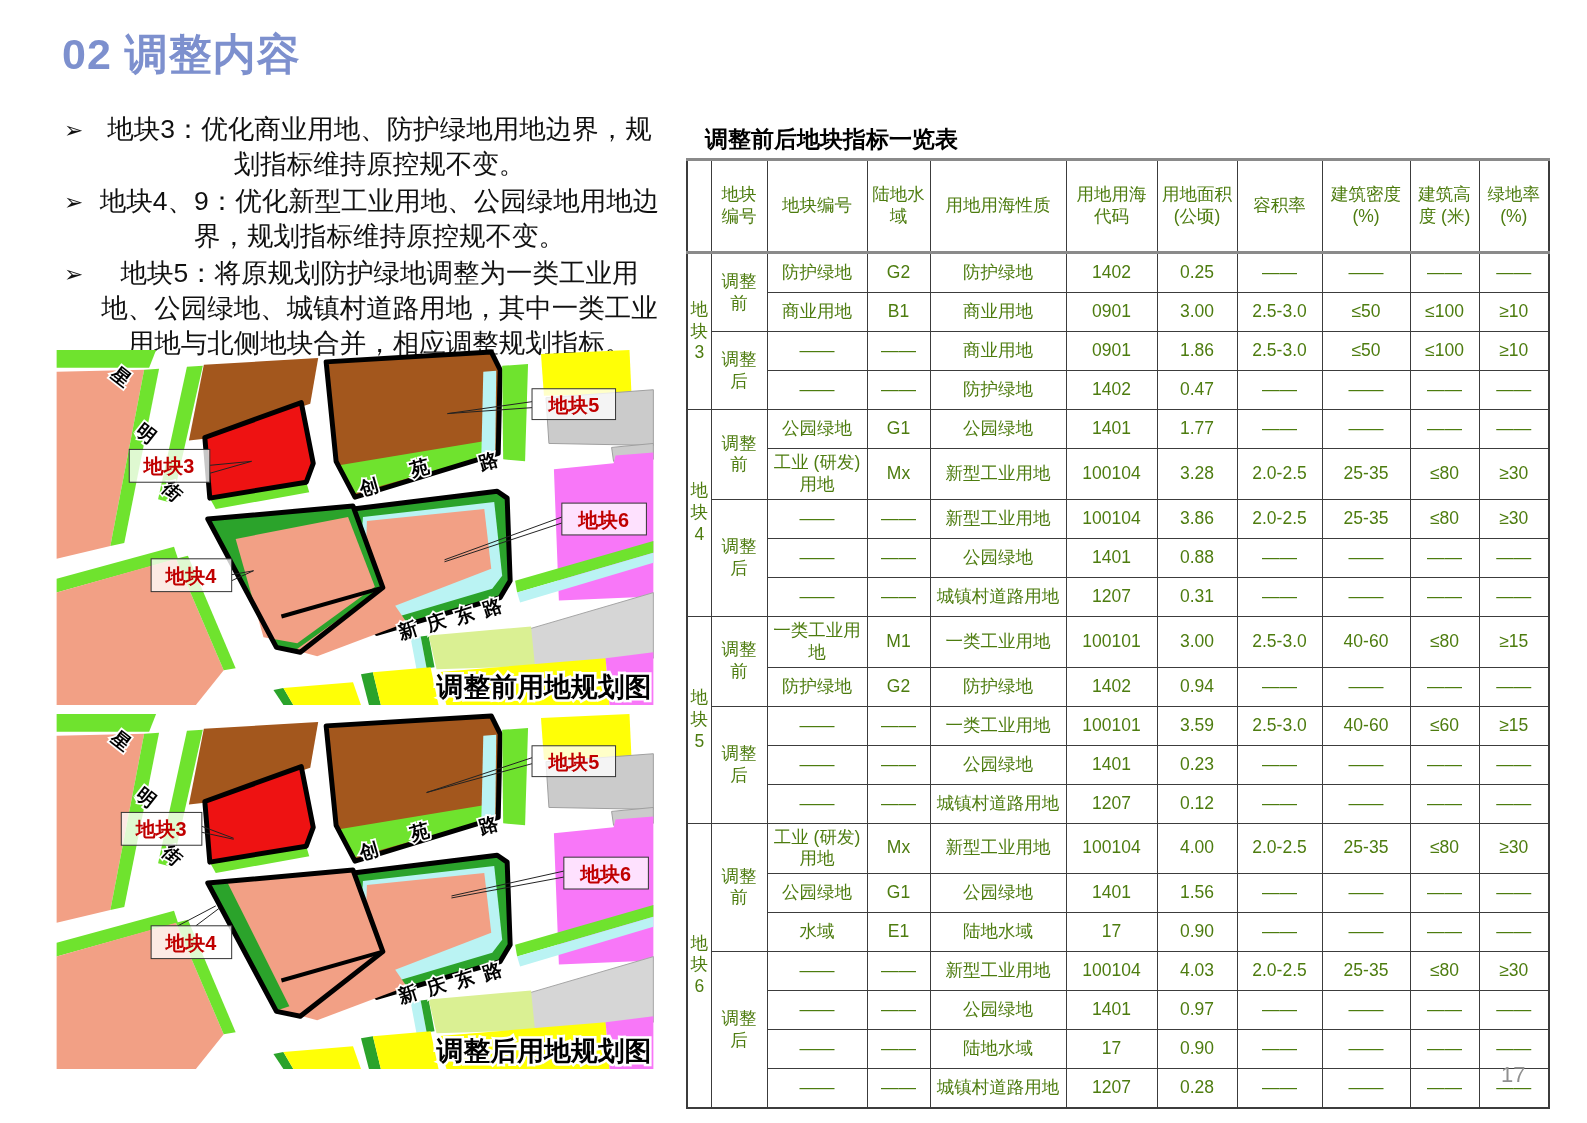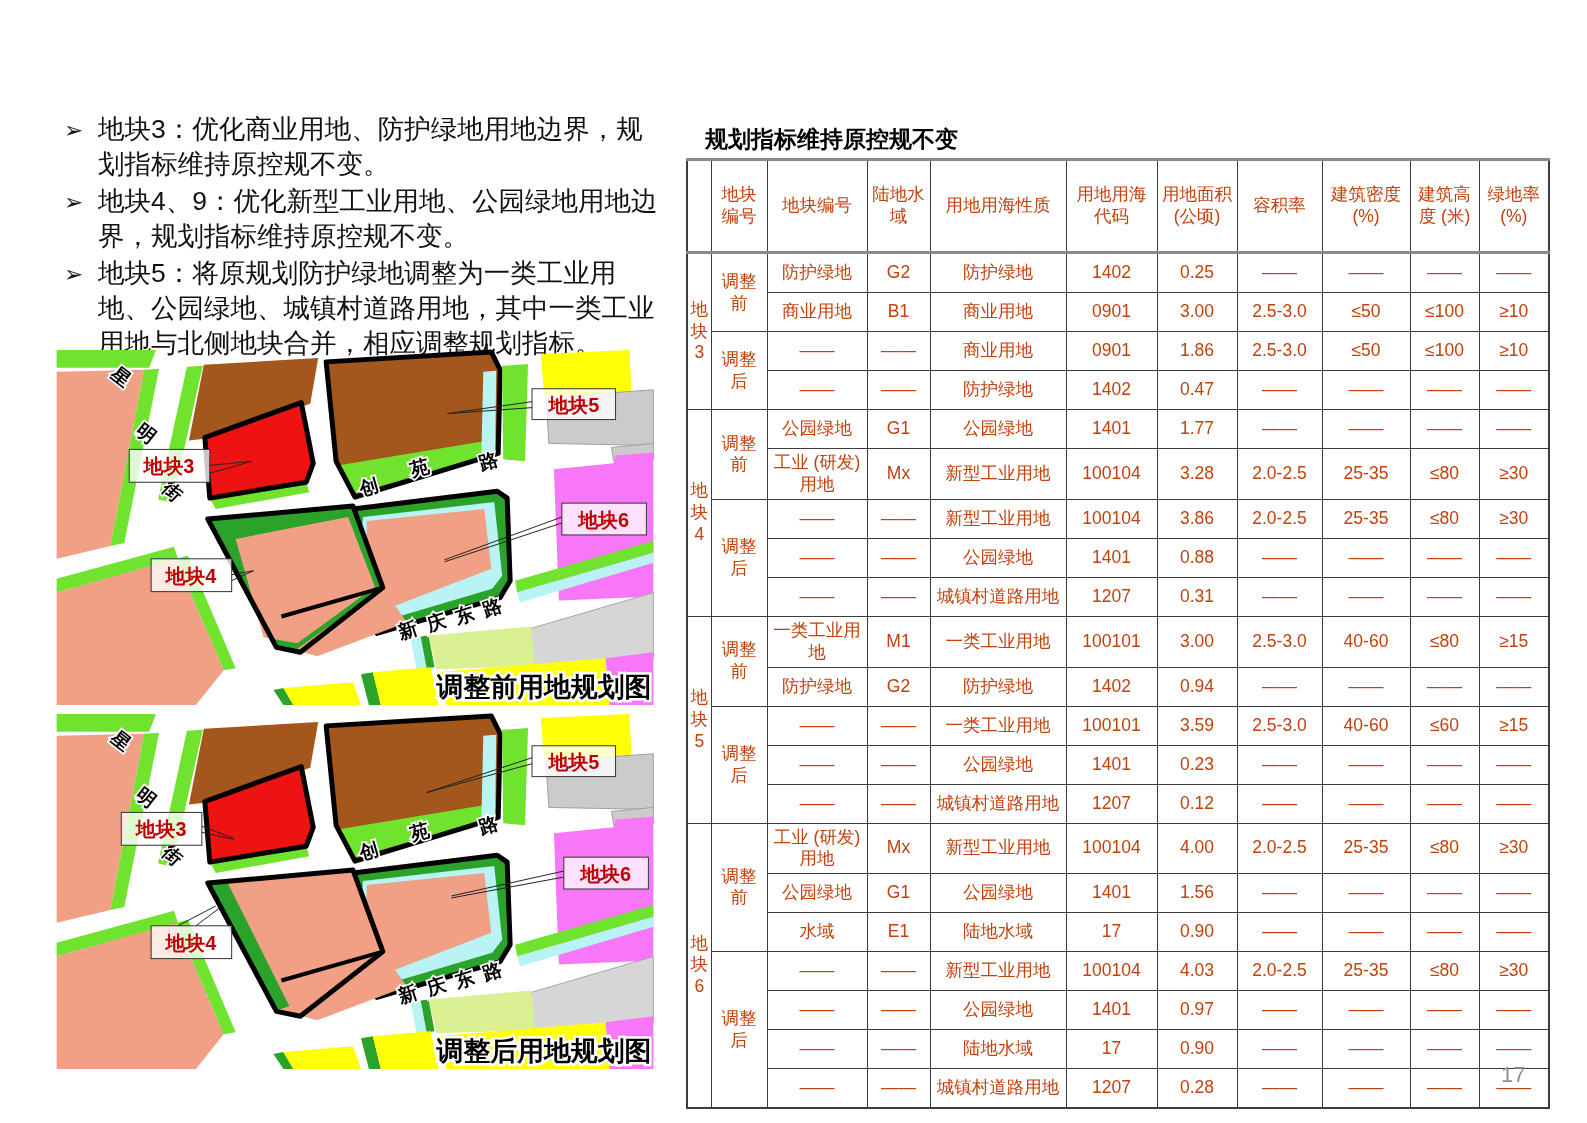--- a/index.html
+++ b/index.html
@@ -6,21 +6,21 @@
   body{font-family:"Liberation Sans","DejaVu Sans",sans-serif;}
   #slide{position:relative;width:1587px;height:1123px;background:#fff;overflow:hidden;}
 
   
   #page-title{position:absolute;left:62px;top:26px;font-size:43px;font-weight:bold;color:#7d90ce;letter-spacing:1px;}
 
   
   #bullets{position:absolute;left:64px;top:112px;width:597px;font-size:26.5px;line-height:1.32;color:#111;}
   .bullet{display:flex;margin-bottom:2px;}
   .bullet .marker{flex:0 0 34px;font-size:23px;padding-top:3px;color:#111;}
-  .bullet .btxt{flex:1;}
+  .bullet .btxt{flex:1;text-align:center;}
 
   
   .map-wrap{position:absolute;left:55px;width:600px;height:363px;}
   #map-before{top:342px;}
   #map-after{top:706px;}
   .map-wrap svg{display:block;}
   .cgreen{fill:#6fe32e;}
   .cdkgreen{fill:#2ba32b;}
   .csalmon{fill:#f2a085;}
   .cbrown{fill:#a3571d;}
@@ -34,35 +34,36 @@
   .outline{fill:none;stroke:#000;stroke-width:5;stroke-linejoin:round;}
   .divider{stroke:#000;stroke-width:4;}
   .plabel-box{fill:rgba(255,255,255,0.78);stroke:#333;stroke-width:1;}
   .plabel-text{font-size:20px;font-weight:bold;fill:#c00000;text-anchor:middle;}
   .leader{stroke:#222;stroke-width:1;fill:none;}
   .street-ch{font-size:19px;font-weight:bold;fill:#000;stroke:#fff;stroke-width:3.5;paint-order:stroke;text-anchor:middle;}
   .map-caption{font-size:27px;font-weight:bold;fill:#000;stroke:#fff;stroke-width:5;paint-order:stroke;text-anchor:end;}
 
   
   #table-title{position:absolute;left:705px;top:124px;font-size:23px;font-weight:bold;color:#000;}
-  #indicator-table{position:absolute;left:686px;top:158px;border-collapse:collapse;table-layout:fixed;width:864px;font-size:17.5px;color:#c2410c;}
+  #indicator-table{position:absolute;left:686px;top:158px;border-collapse:collapse;table-layout:fixed;width:864px;font-size:17.5px;color:#4d7c0f;}
   #indicator-table th,#indicator-table td{border:1px solid #3c3c3c;text-align:center;vertical-align:middle;padding:3px 2px;word-break:break-all;line-height:1.25;height:32px;font-weight:normal;}
   #indicator-table th{height:84px;border-bottom:3px solid #8a8a8a;border-top:3px solid #8a8a8a;}
   #indicator-table{border:2px solid #3c3c3c;}
   tr.block-sep td{border-top:3px solid #8a8a8a;}
   tr.phase-sep td{border-top:2px solid #8a8a8a;}
 
   
   #page-number{position:absolute;left:1501px;top:1062px;font-size:22px;color:#909090;}
 </style>
 </head>
 <body>
 
 <div id="slide">
 
+  <div id="page-title">02 调整内容</div>
 
   <div id="bullets">
     <div class="bullet">
       <span class="marker">➢</span>
       <span class="btxt">地块3：优化商业用地、防护绿地用地边界，规划指标维持原控规不变。</span>
     </div>
     <div class="bullet">
       <span class="marker">➢</span>
       <span class="btxt">地块4、9：优化新型工业用地、公园绿地用地边界，规划指标维持原控规不变。</span>
     </div>
@@ -225,21 +226,21 @@
       <rect class="plabel-box" x="510" y="152" width="85" height="32"></rect>
       <text class="plabel-text" x="552" y="176">地块6</text>
       <line class="leader" x1="140" y1="221" x2="164" y2="203"></line>
         <line class="leader" x1="122" y1="221" x2="160" y2="201"></line>
       <rect class="plabel-box" x="95" y="221" width="81" height="33"></rect>
       <text class="plabel-text" x="135" y="245">地块4</text>
       <text class="map-caption" x="598" y="356">调整后用地规划图</text>
     </svg>
   </div>
 
-  <div id="table-title">规划指标维持原控规不变</div>
+  <div id="table-title">调整前后地块指标一览表</div>
   <table id="indicator-table">
     <colgroup>
       <col style="width:24px">
         <col style="width:56px">
         <col style="width:100px">
         <col style="width:63px">
       <col style="width:136px">
         <col style="width:91px">
         <col style="width:80px">
         <col style="width:85px">

